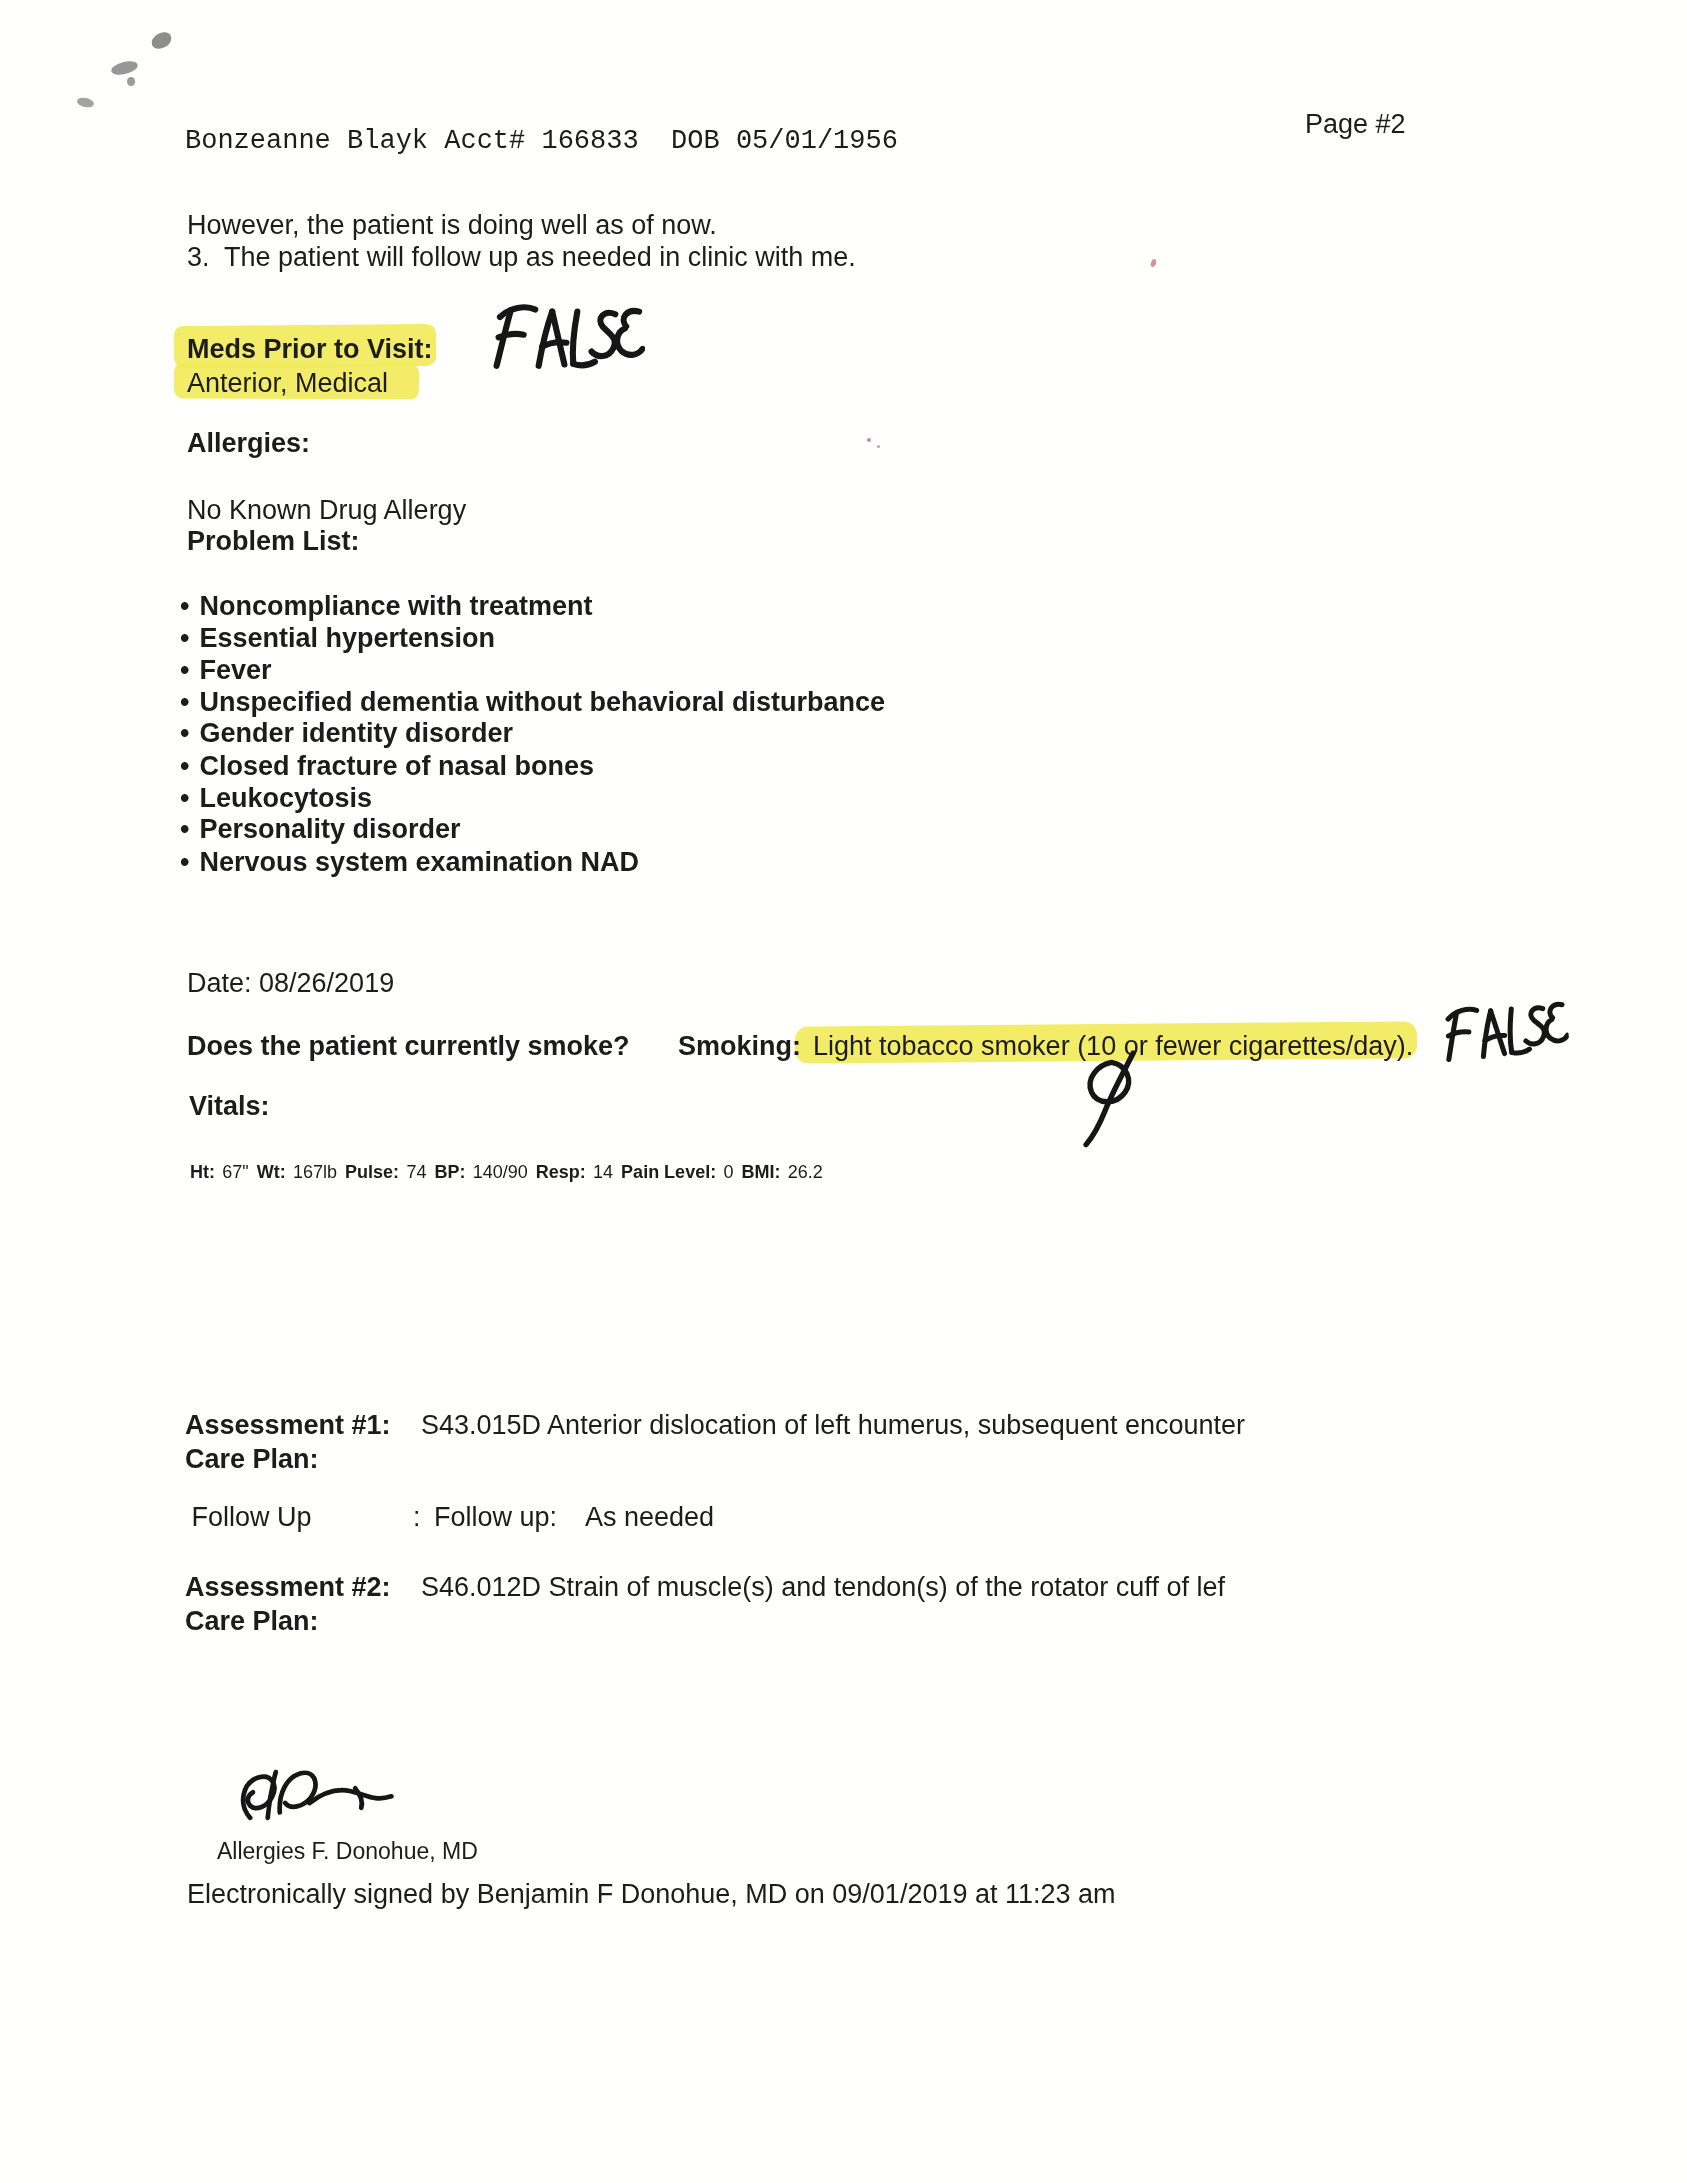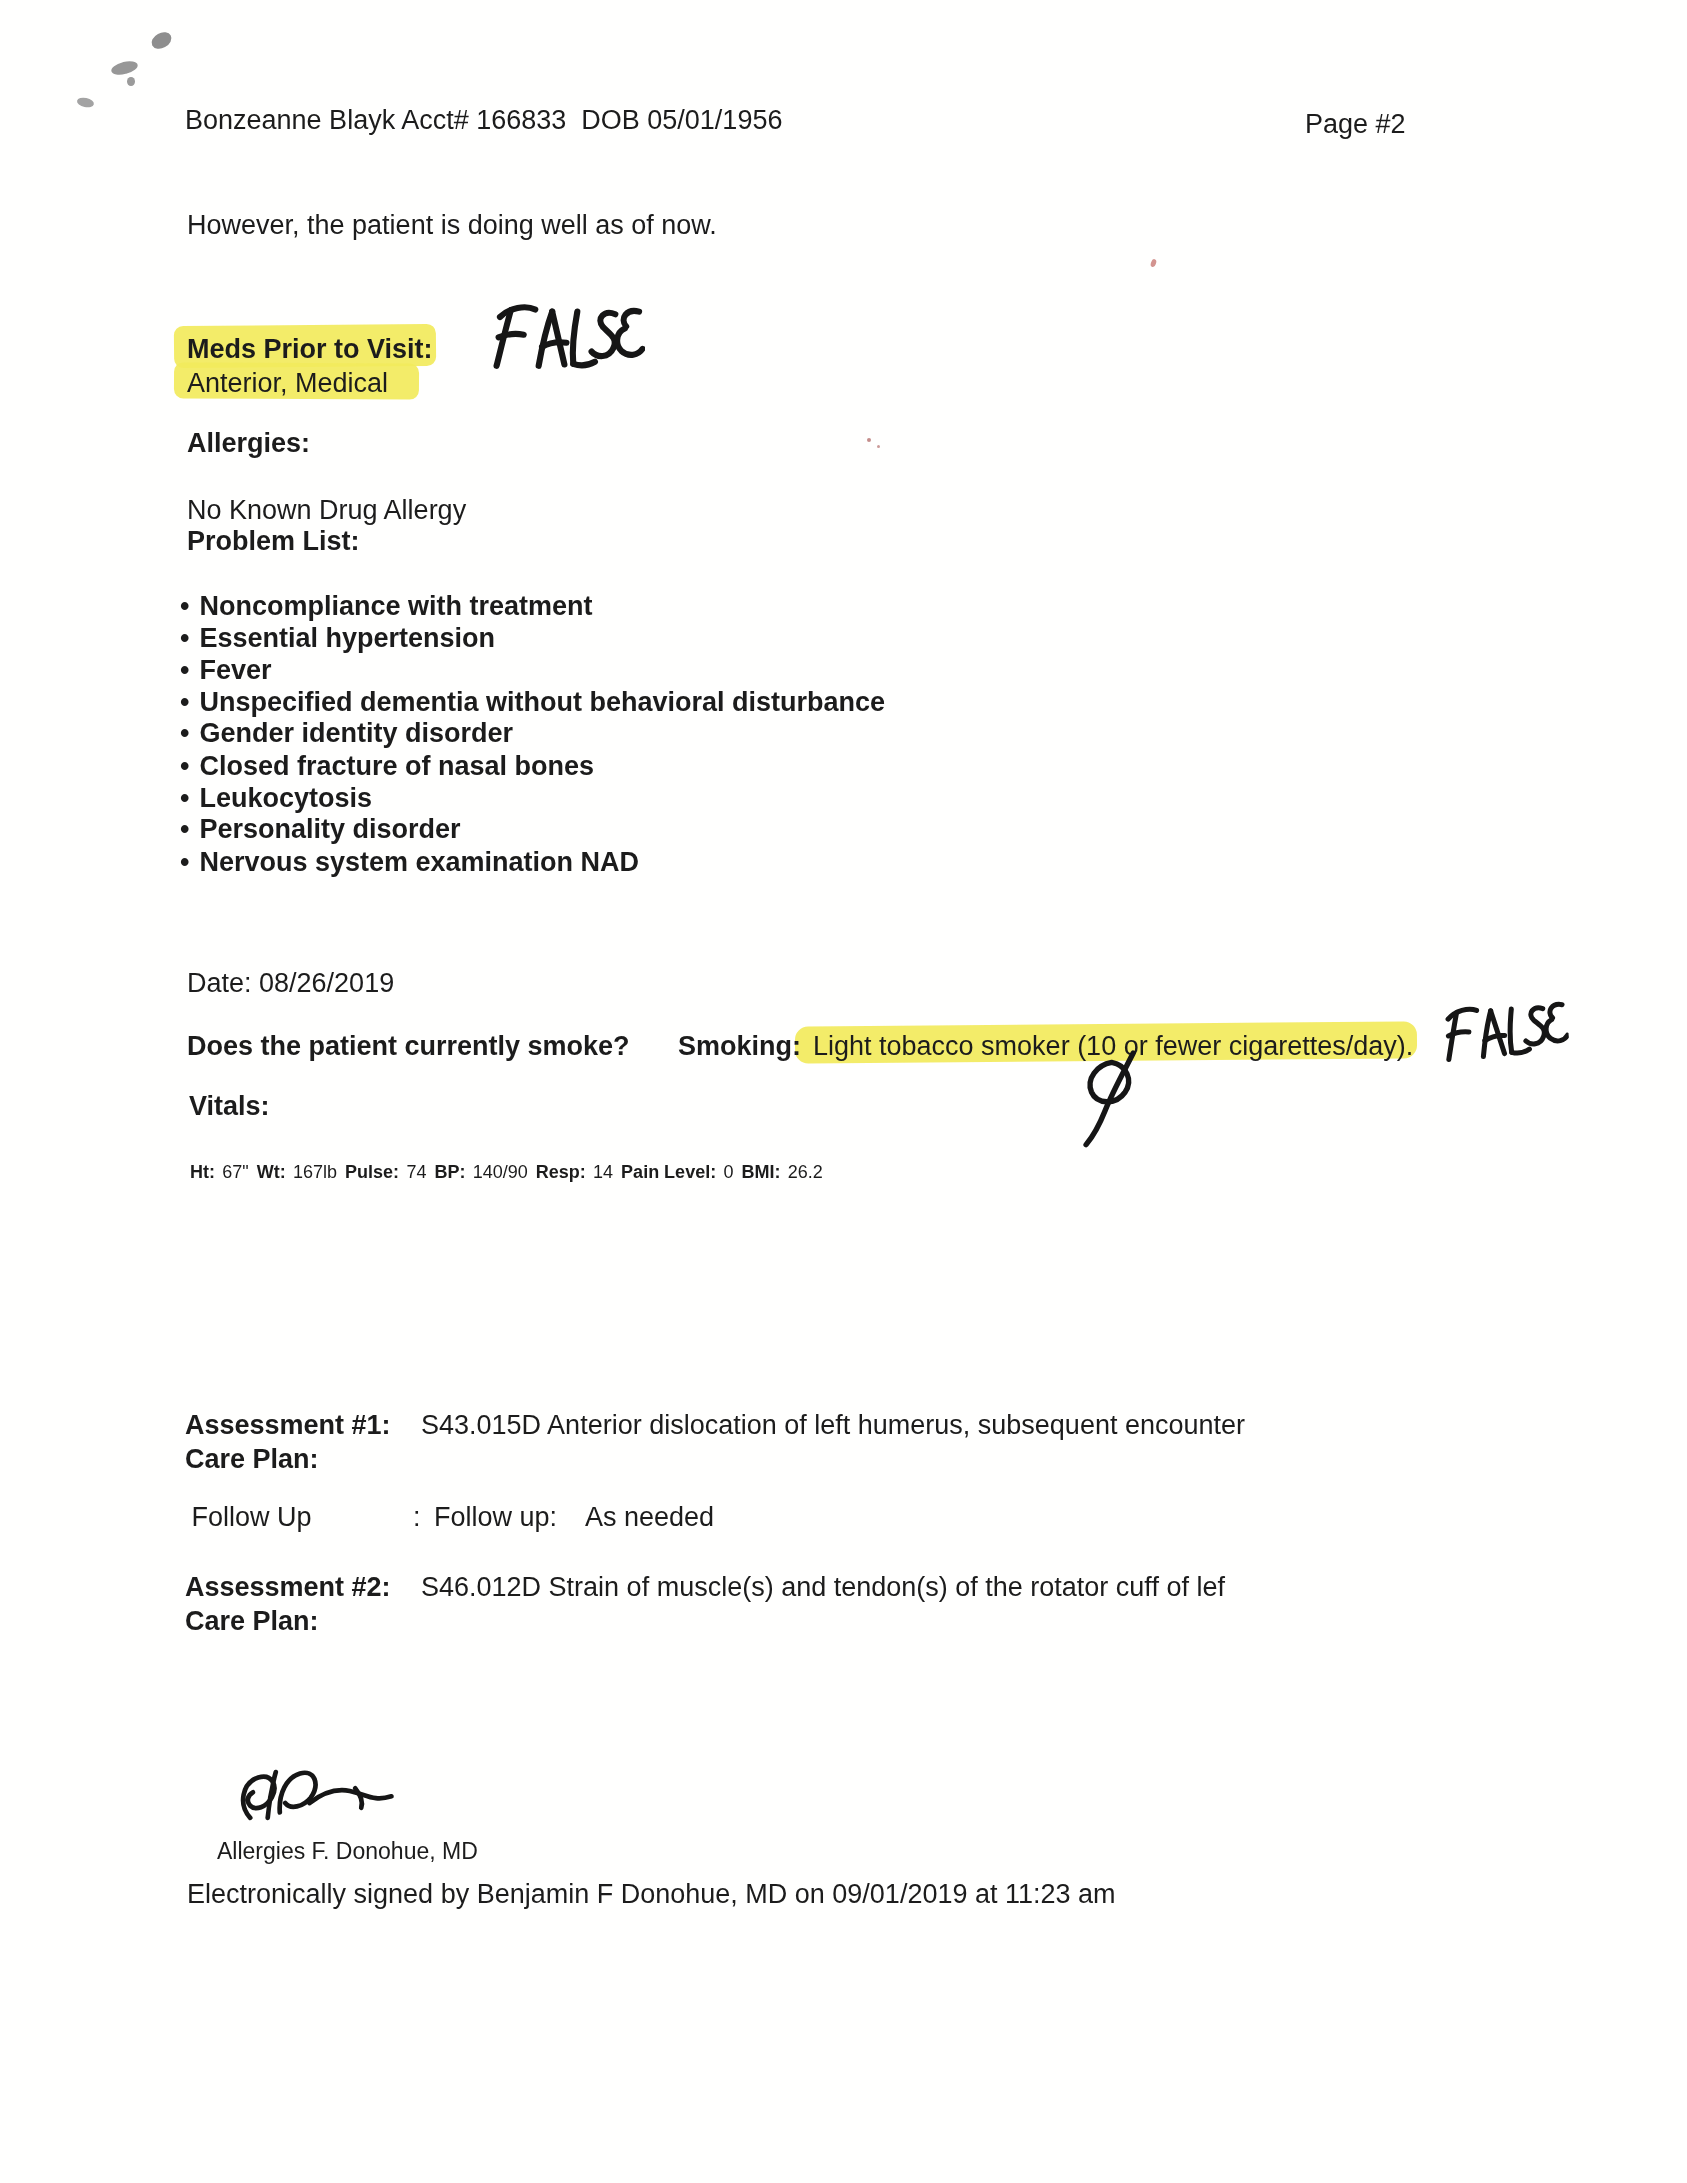--- a/index.html
+++ b/index.html
@@ -60,24 +60,25 @@
 
   <div class="smudge" style="left:151px;top:33px;width:21px;height:15px;background:#8e8e8e;transform:rotate(-28deg);"></div>
   <div class="smudge" style="left:111px;top:62px;width:26.5px;height:12px;background:#979797;transform:rotate(-14deg);"></div>
   <div class="smudge" style="left:127px;top:77px;width:8px;height:9.3px;background:#9b9b9b;"></div>
   <div class="smudge" style="left:77px;top:98px;width:17px;height:8.6px;background:#a3a3a3;transform:rotate(12deg);"></div>
 
   <div class="speck" style="left:1151px;top:259px;width:4.6px;height:8px;background:#c4706b;opacity:.75;transform:rotate(20deg);"></div>
   <div class="speck" style="left:867px;top:438px;width:4px;height:4px;background:#b5706e;opacity:.8;"></div>
   <div class="speck" style="left:877px;top:445px;width:3.3px;height:3.3px;background:#b5706e;opacity:.7;"></div>
 
-  <div class="line" style="left:185px;top:104px;">Bonzeanne Blayk Acct# 166833  DOB 05/01/1956</div>
+  <div class="line" style="left:185px;top:125px;font-family:Liberation Mono, monospace;">Bonzeanne Blayk Acct# 166833  DOB 05/01/1956</div>
   <div class="line" style="left:1305px;top:108px;">Page #2</div>
 
   <div class="line" style="left:187px;top:209px;">However, the patient is doing well as of now.</div>
+  <div class="line" style="left:187px;top:241px;">3.  The patient will follow up as needed in clinic with me.</div>
 
   <div class="hl-band" style="left:174px;top:325px;width:262px;height:42px;transform:rotate(-0.5deg);"></div>
   <div class="hl-band" style="left:174px;top:363px;width:245px;height:36px;transform:rotate(0.3deg);"></div>
 
   <div class="line b" style="left:187px;top:333px;">Meds Prior to Visit:</div>
   <div class="line" style="left:187px;top:367px;">Anterior, Medical</div>
 
   <svg class="ink" style="left:473px;top:298px;" width="172" height="76" viewBox="0 0 250 112">
     <g id="false-word" stroke-width="9">
       <path d="M38 28 C52 14 76 10 90 17"></path>

